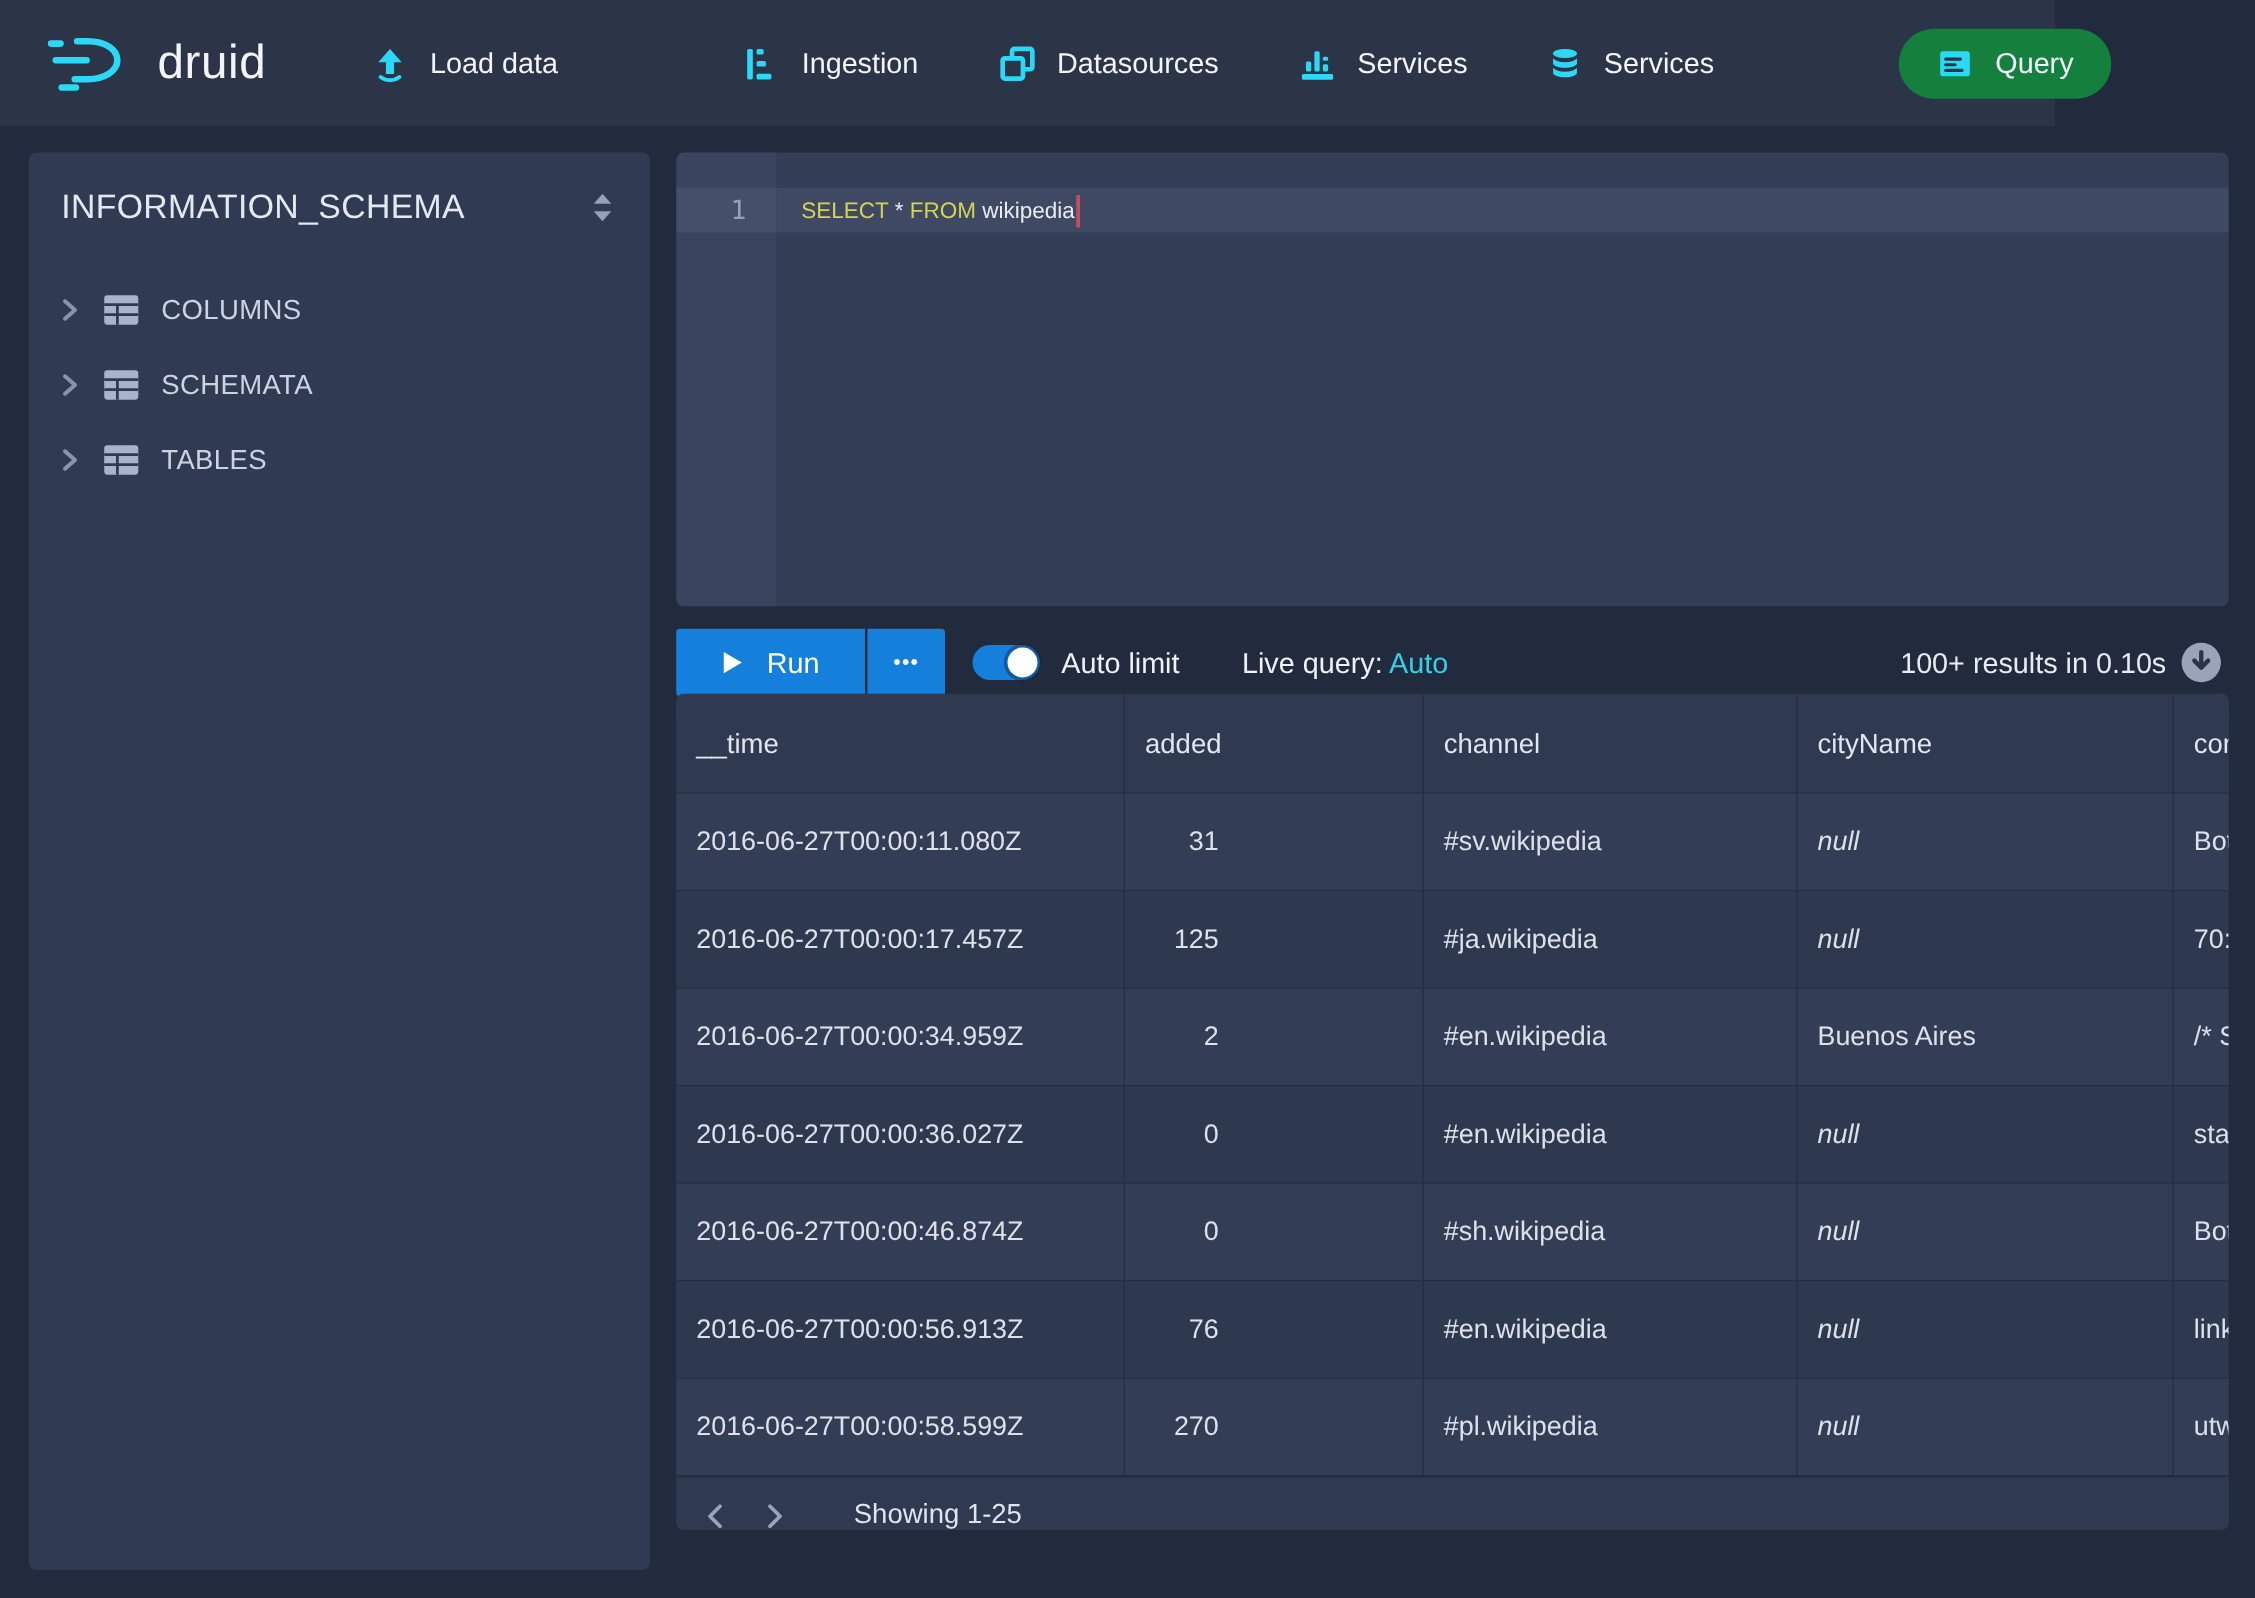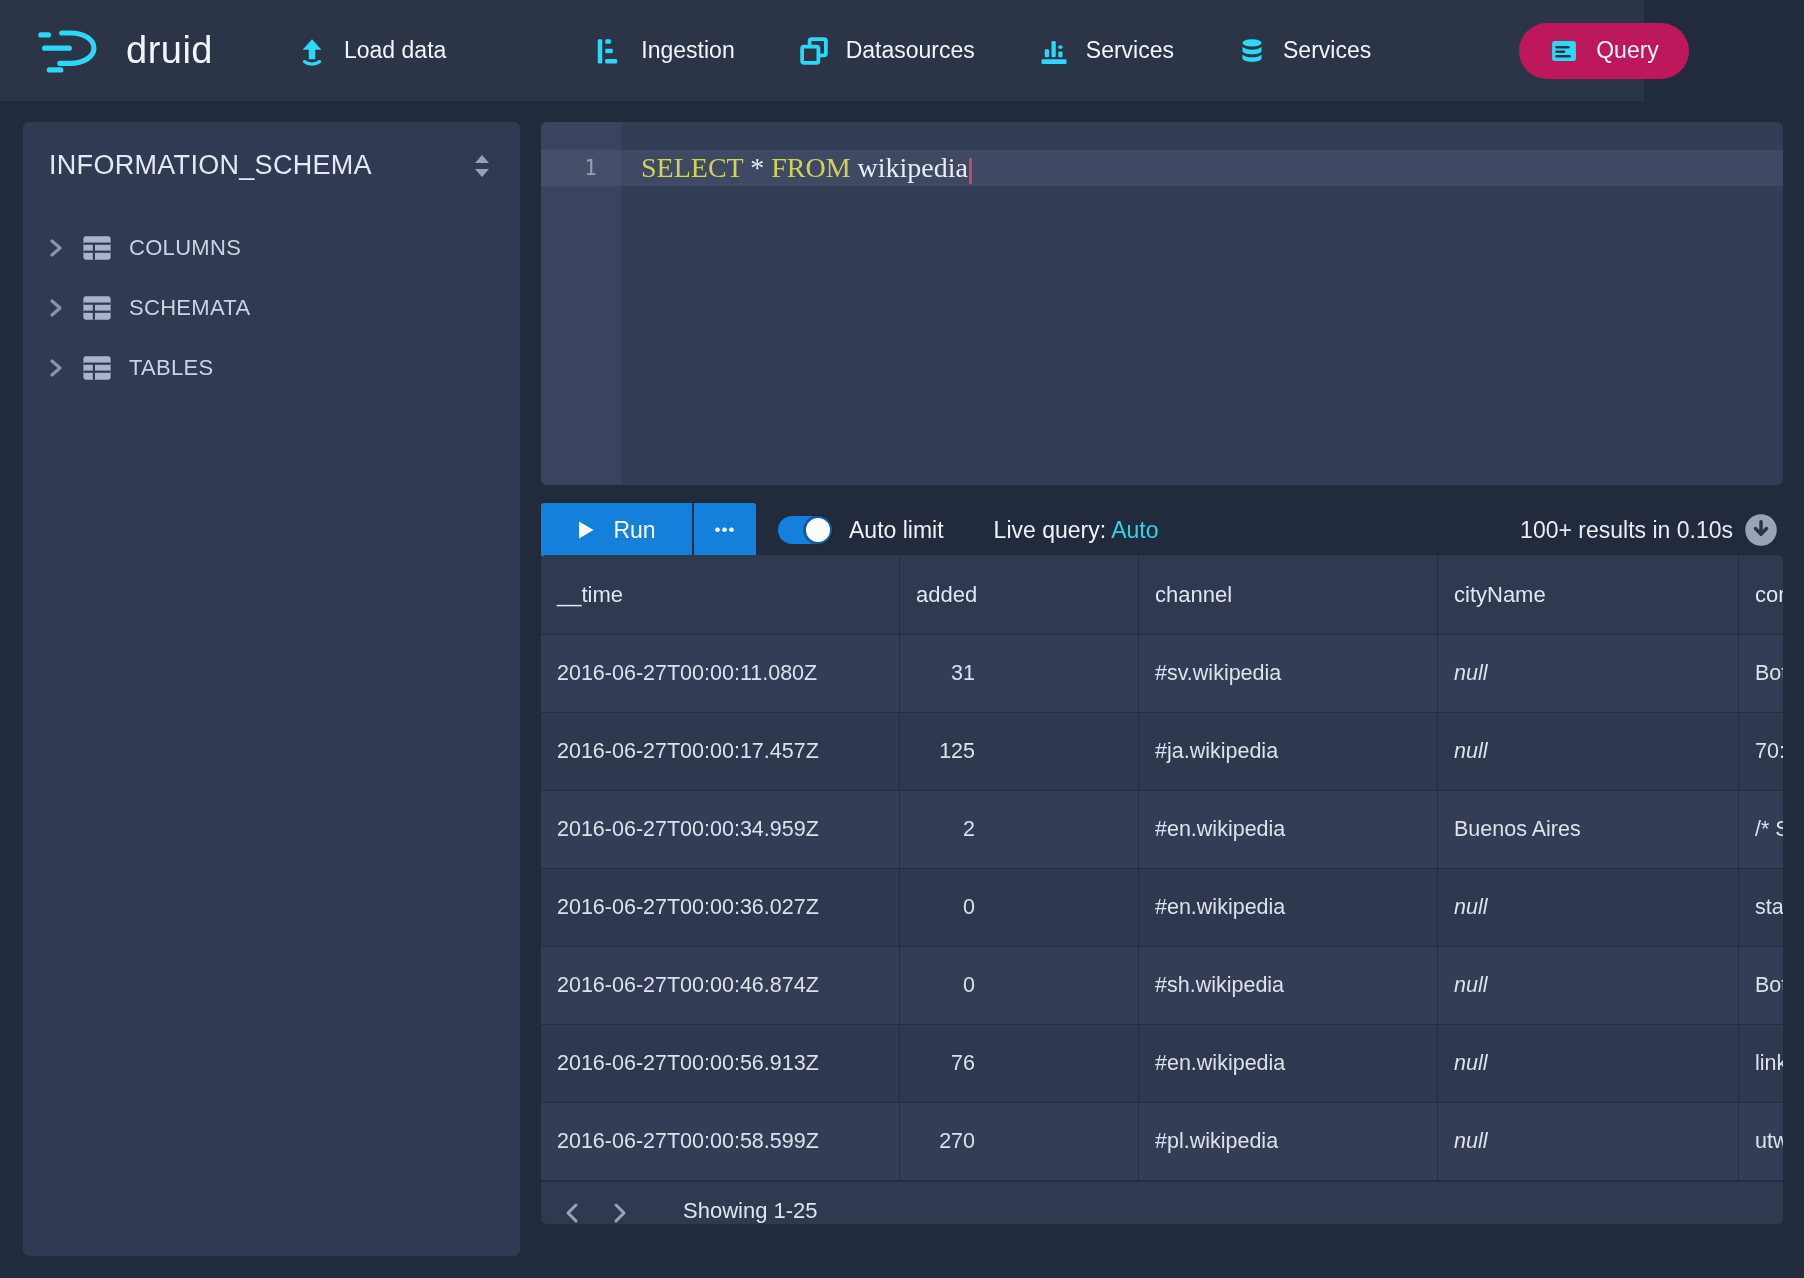--- a/index.html
+++ b/index.html
@@ -28,41 +28,41 @@
 
   
   .nav{position:absolute;left:0;top:0;width:1644px;height:101px;background:var(--nav);
        display:flex;align-items:center;padding:0 0 0 38px;}
   .brand{display:flex;align-items:center;gap:16px;}
   .brand-word{font-size:38px;font-weight:500;color:#f3f5fa;letter-spacing:.5px;}
   .nav-divider{width:2px;height:50px;background:#4a5468;margin:0 42px;}
   .nav-item{display:flex;align-items:center;gap:17px;font-size:23px;color:#f2f5fa;
             margin-right:64px;cursor:pointer;white-space:nowrap;}
   .nav-item svg{flex:0 0 auto;}
-  .nav-item.active{background:#be185d;border-radius:30px;padding:13px 30px;margin-right:0;}
+  .nav-item.active{background:#15803d;border-radius:30px;padding:13px 30px;margin-right:0;}
 
   
   .sidebar{position:absolute;left:23px;top:122px;width:497px;height:1134px;
            background:var(--panel);border-radius:6px;}
   .sidebar-head{display:flex;align-items:center;justify-content:space-between;
                 padding:28px 26px 0 26px;text-align:right;}
   .sidebar-title{font-size:27px;color:#e4e9f1;letter-spacing:.3px;}
   .tree{margin-top:42px;}
   .tree-item{display:flex;align-items:center;height:50px;margin-bottom:10px;
              padding-left:24px;gap:17px;cursor:pointer;}
   .tree-label{font-size:22px;color:#ccd3e0;letter-spacing:.3px;}
 
   
   .editor{position:absolute;left:541px;top:122px;width:1242px;height:363px;
           background:var(--editor-bg);border-radius:6px;overflow:hidden;display:flex;}
   .gutter{width:80px;background:var(--gutter);padding-top:28px;flex:0 0 auto;}
   .gutter-line{height:36px;line-height:36px;text-align:right;padding-right:24px;
                font-family:"DejaVu Sans Mono",monospace;font-size:21px;color:#97a0b4;}
   .gutter-line.active{background:var(--gutter-hl);}
-  .code-area{flex:1;padding-top:28px;font-family:Liberation Serif, serif;font-size:28px;}
+  .code-area{flex:1;padding-top:28px;font-family:Liberation Sans, sans-serif;font-size:18px;}
   .code-line{height:36px;line-height:36px;padding-left:20px;white-space:pre;}
   .code-line.active{background:var(--line-hl);}
   .kw{color:var(--yellow);}
   .plain{color:#e9ecf3;}
   .cursor{display:inline-block;width:3px;height:26px;background:#bb4f63;vertical-align:middle;margin-left:1px;}
 
   
   .runbar{position:absolute;left:541px;top:499px;width:1242px;height:62px;
           display:flex;align-items:center;padding-right:4px;}
   .btn-group{display:flex;gap:2px;margin-right:22px;}

